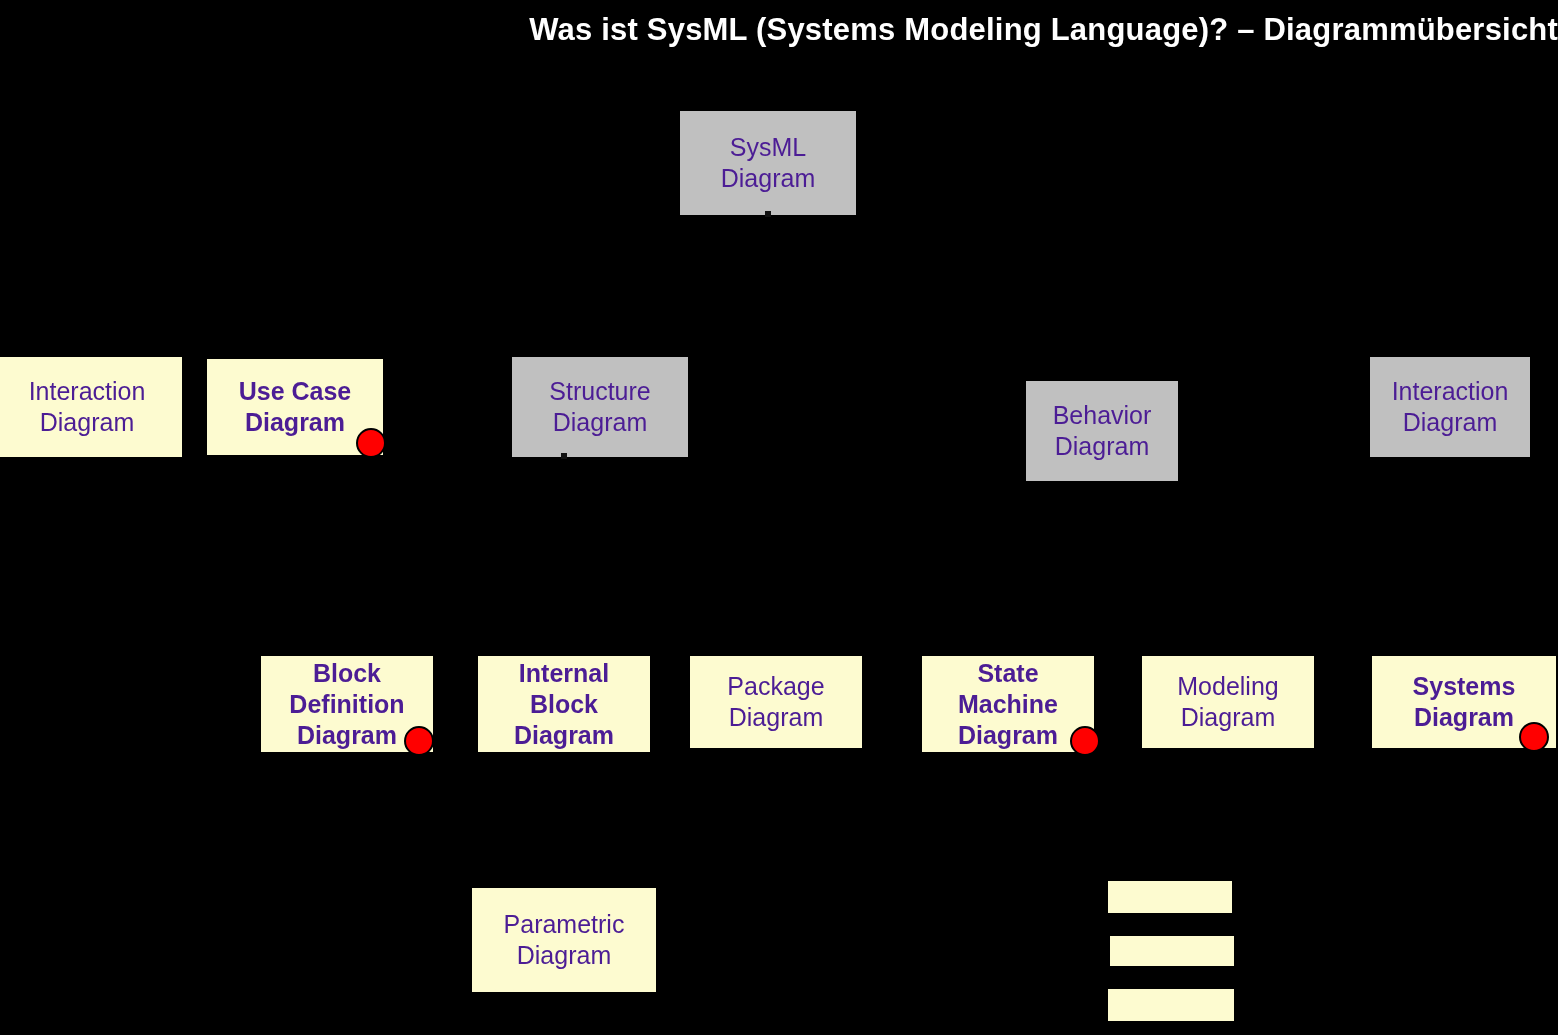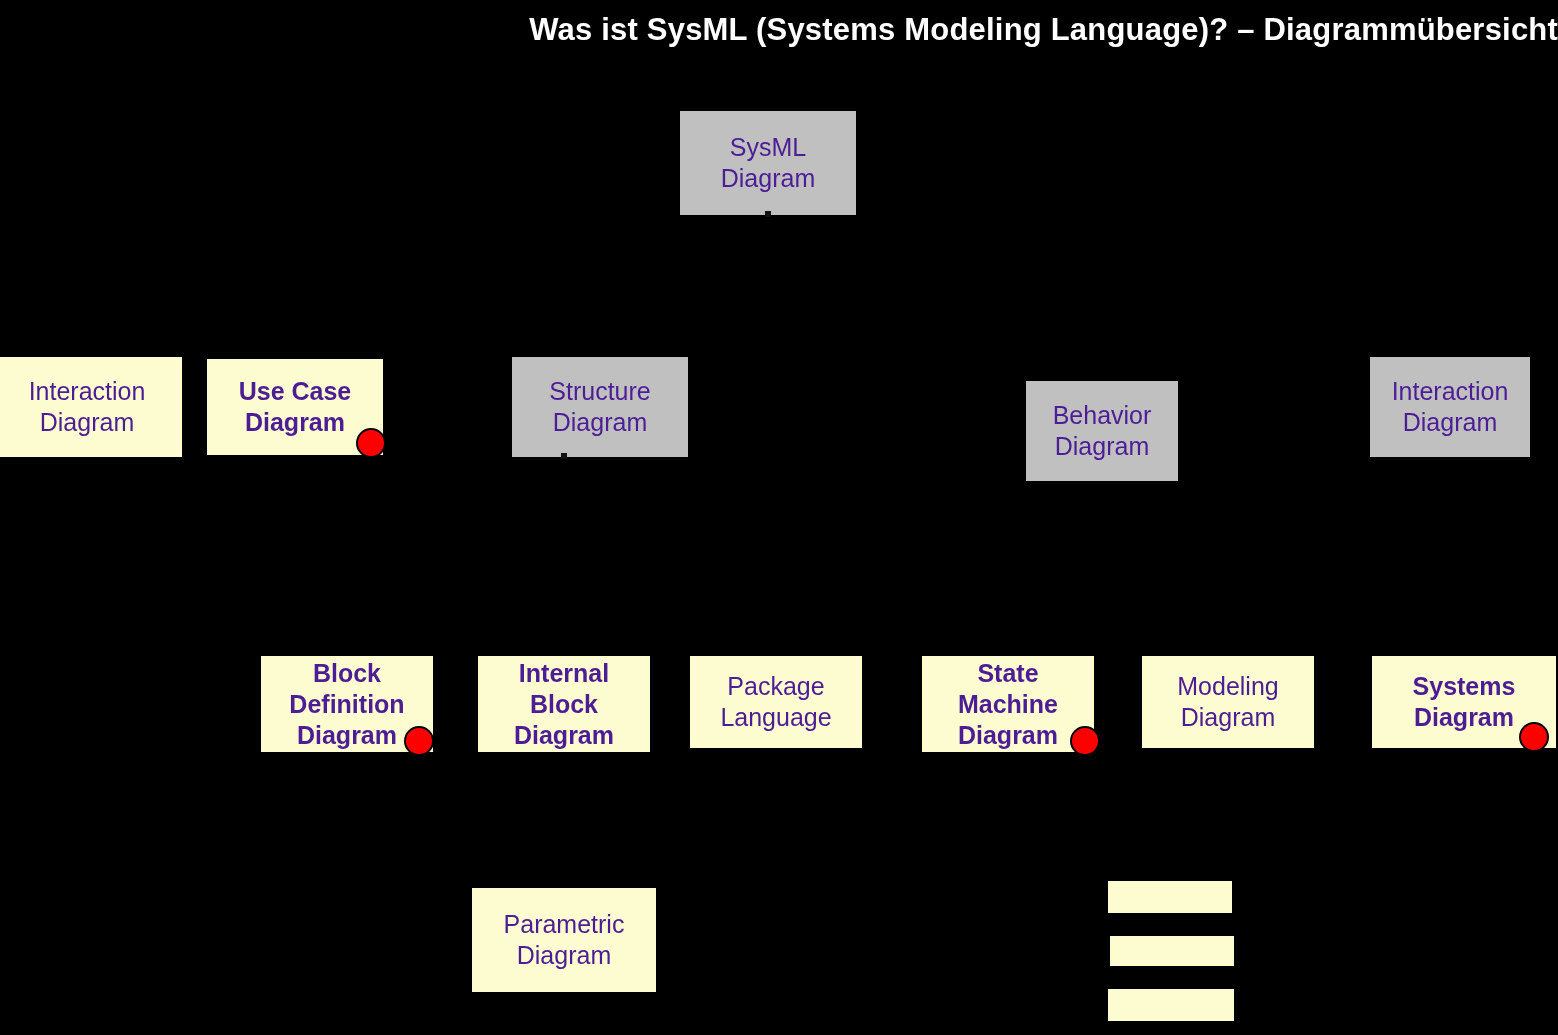--- a/index.html
+++ b/index.html
@@ -133,21 +133,21 @@
   <div class="dot" style="left:404px; top:726px;"></div>
 
   <div class="node fill-yellow bordered" style="left:476px; top:654px; width:176px; height:100px;font-weight:bold;">
     <span class="label">Internal
 Block
 Diagram</span>
   </div>
 
   <div class="node fill-yellow bordered" style="left:688px; top:654px; width:176px; height:96px;">
     <span class="label">Package
-Language</span>
+Diagram</span>
   </div>
 
   <div class="node fill-yellow bordered bold" style="left:920px; top:654px; width:176px; height:100px;">
     <span class="label">State
 Machine
 Diagram</span>
   </div>
   <div class="dot" style="left:1070px; top:726px;"></div>
 
   <div class="node fill-yellow bordered" style="left:1140px; top:654px; width:176px; height:96px;">

